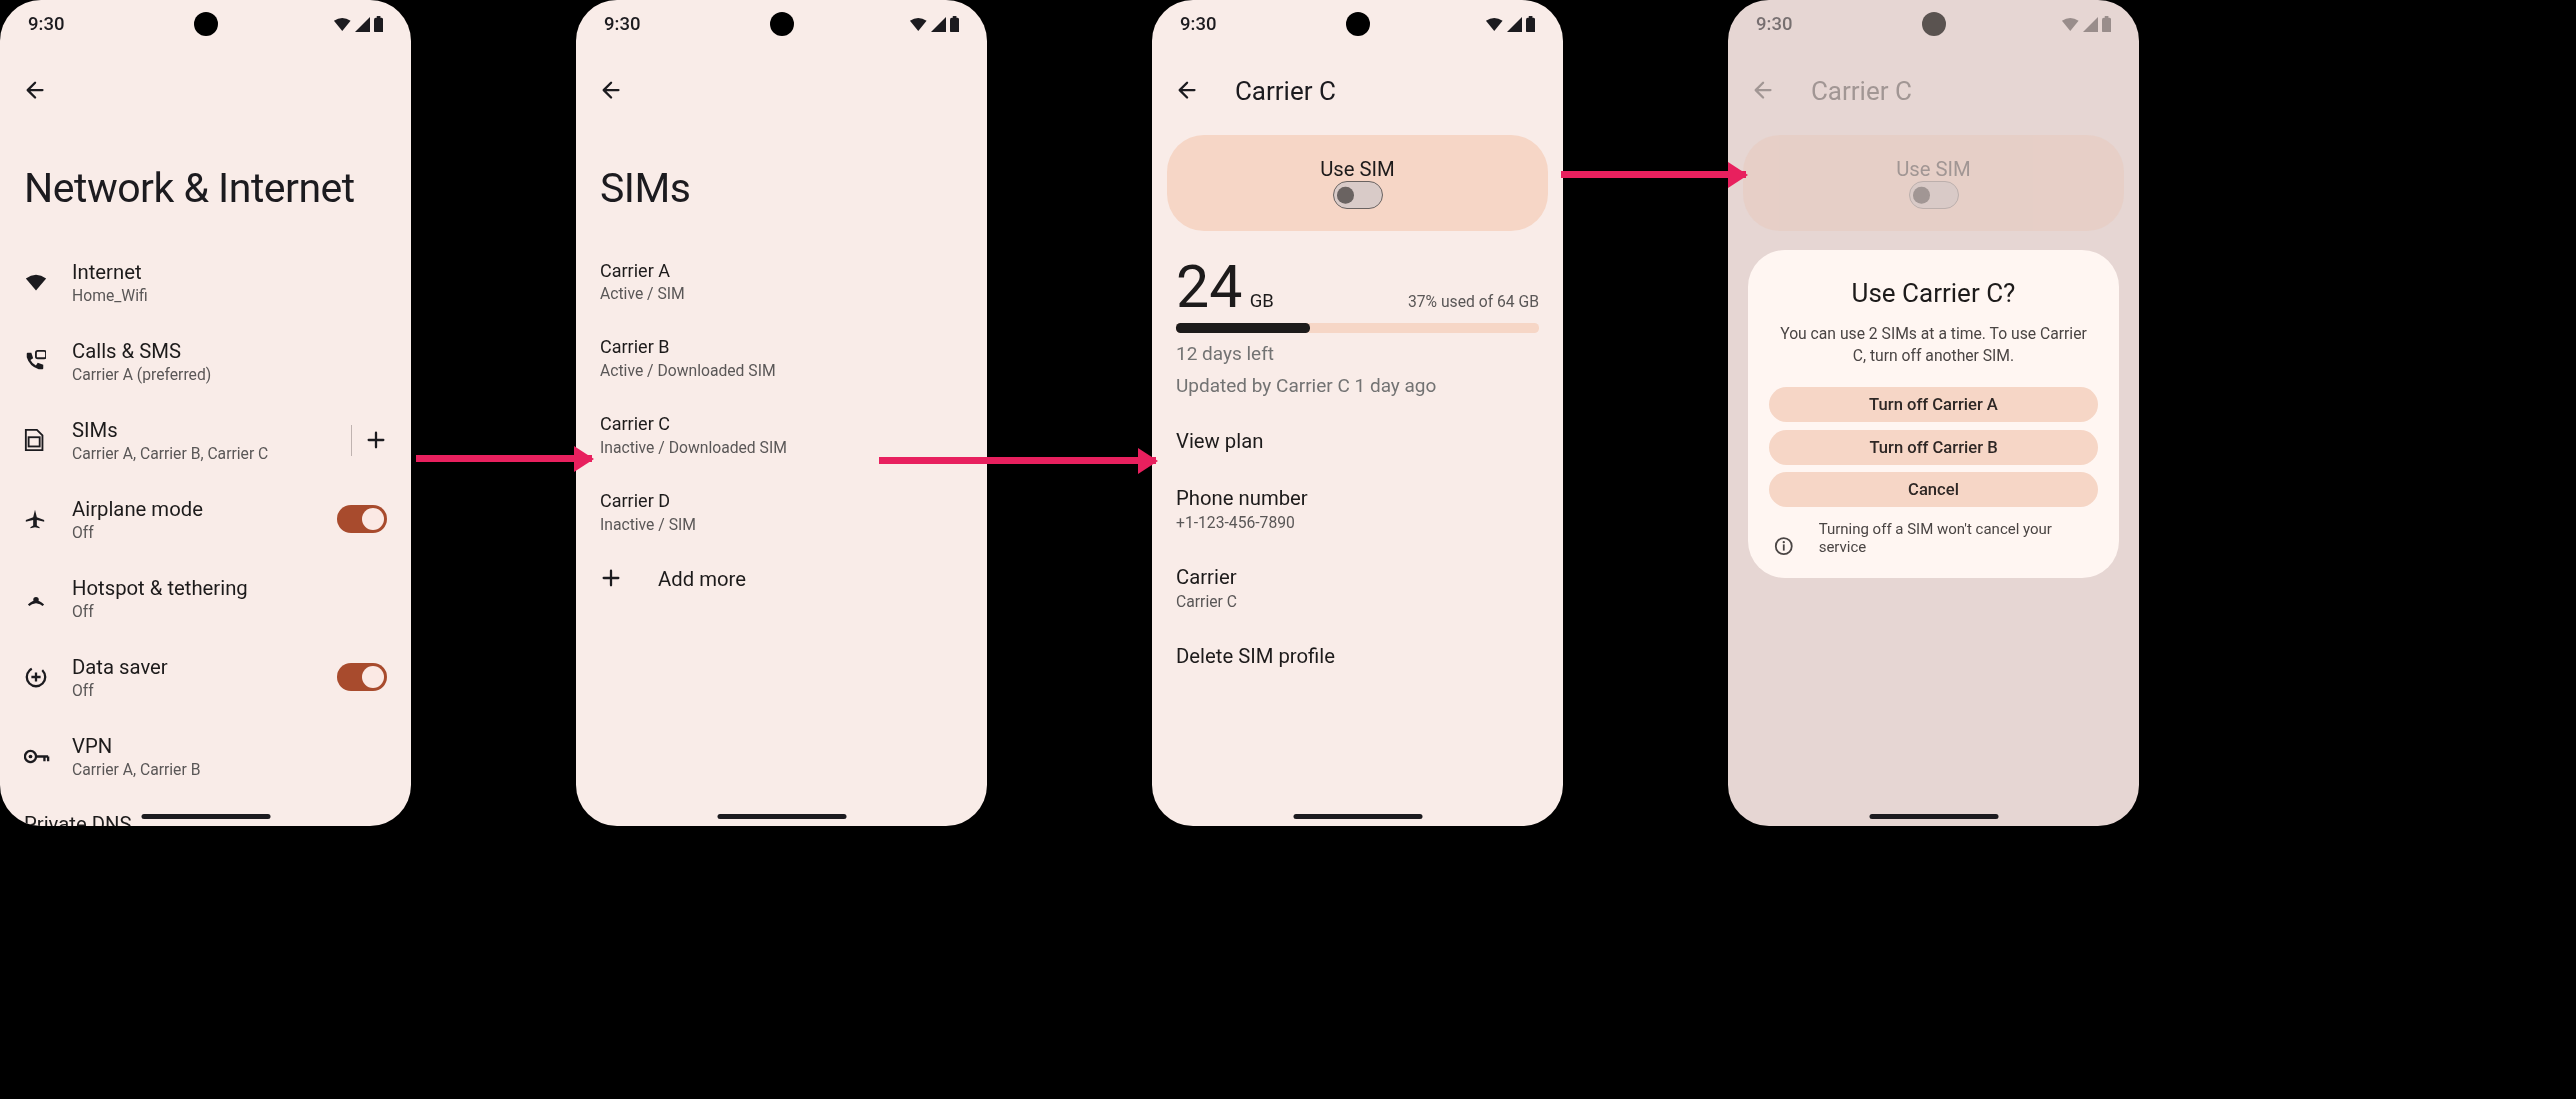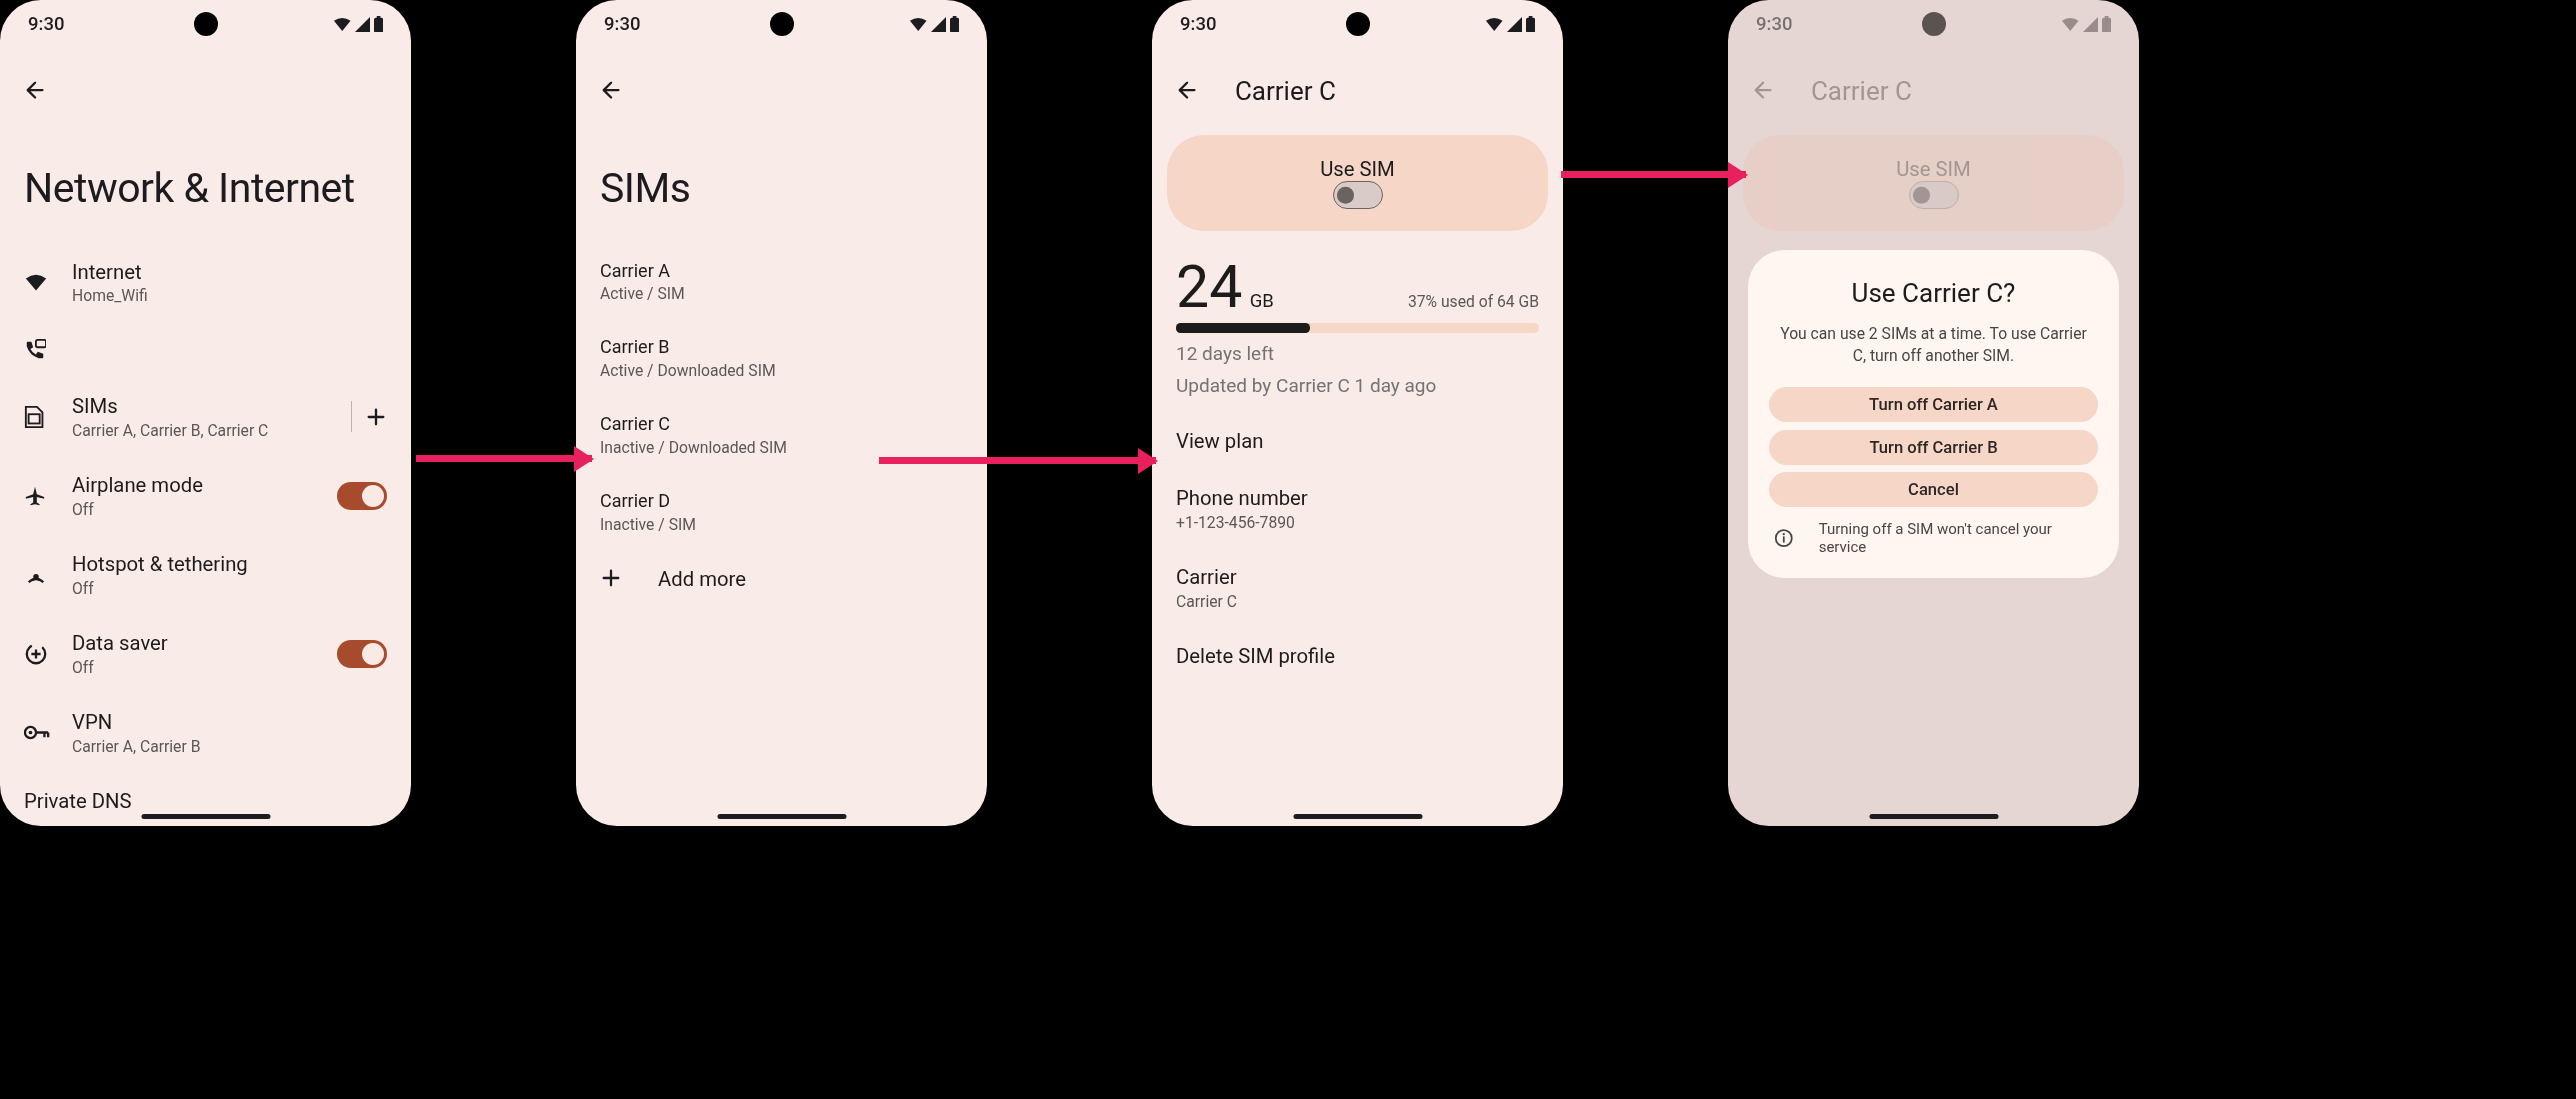--- a/index.html
+++ b/index.html
@@ -175,21 +175,21 @@
   .dlg-btn {
     background: #f6d6c6;
     border-radius: 26px;
     padding: 8px 0;
     text-align: center;
     font-size: 16.6px;
     color: #2e2725;
     font-weight: 500;
     margin-bottom: 7.4px;
   }
-  .dlg-note { display: flex; gap: 25px; font-size: 15px; color: #4a4544; margin-top: 13px; padding: 0 5.5px; align-items:center;}
+  .dlg-note { display: flex; gap: 25px; font-size: 15px; color: #4a4544; margin-top: 13px; padding: 0 5.5px; align-items:flex-end;}
 
   .nav-pill {
     position: absolute;
     bottom: 7.4px; left: 50%;
     transform: translateX(-50%);
     width: 129px; height: 4.6px;
     background: #1c1b1f;
     border-radius: 2.8px;
   }
 
@@ -256,20 +256,24 @@
       </div>
     </div>
 
     <div class="row">
       <div class="icon-col">
           <svg width="22" height="22" viewBox="0 0 24 24">
             <path d="M4 3 Q3 3 3 4 L3 8 Q6 18 16 21 L20 21 Q21 21 21 20 L21 16 L15 14 L13 17 Q9 15 7 11 L10 9 L8 3 Z" fill="#1c1b1f"></path>
             <rect x="13" y="1" width="11" height="8" rx="2" fill="#f9ece8" stroke="#1c1b1f" stroke-width="2"></rect>
           </svg>
         </div>
+      <div class="text-col">
+        <span class="primary">Calls &amp; SMS</span>
+        <span class="secondary">Carrier A (preferred)</span>
+      </div>
     </div>
 
     <div class="row">
       <div class="icon-col">
           <svg width="20.3" height="24" viewBox="0 0 22 26">
             <path d="M2 2 L14 2 L20 8 L20 24 L2 24 Z" fill="none" stroke="#1c1b1f" stroke-width="2"></path>
             <rect x="5" y="10" width="12" height="10" fill="none" stroke="#1c1b1f" stroke-width="2"></rect>
           </svg>
         </div>
       <div class="text-col">

